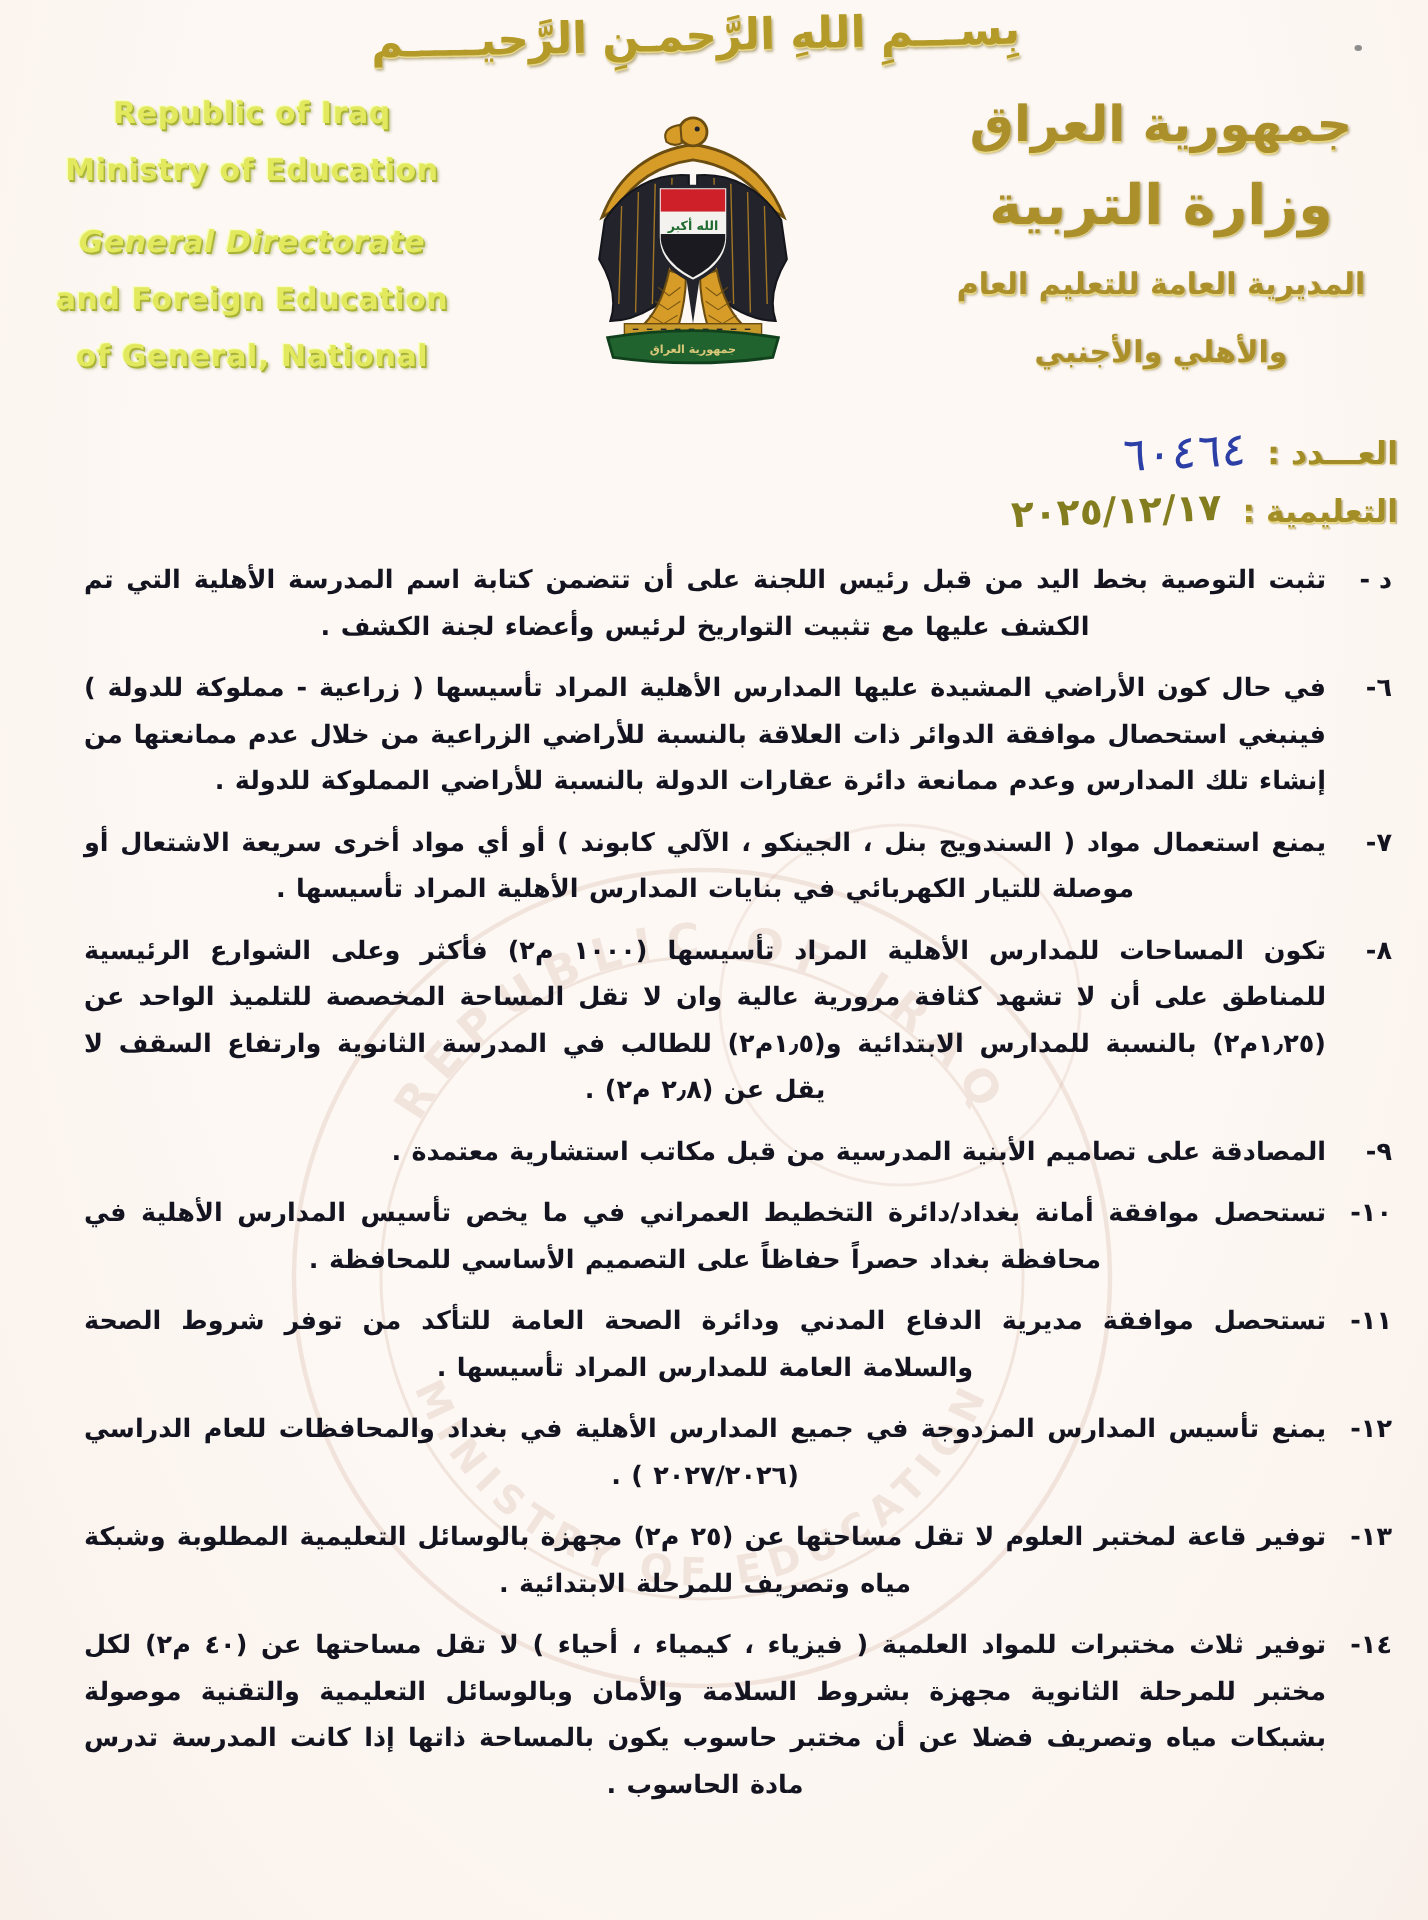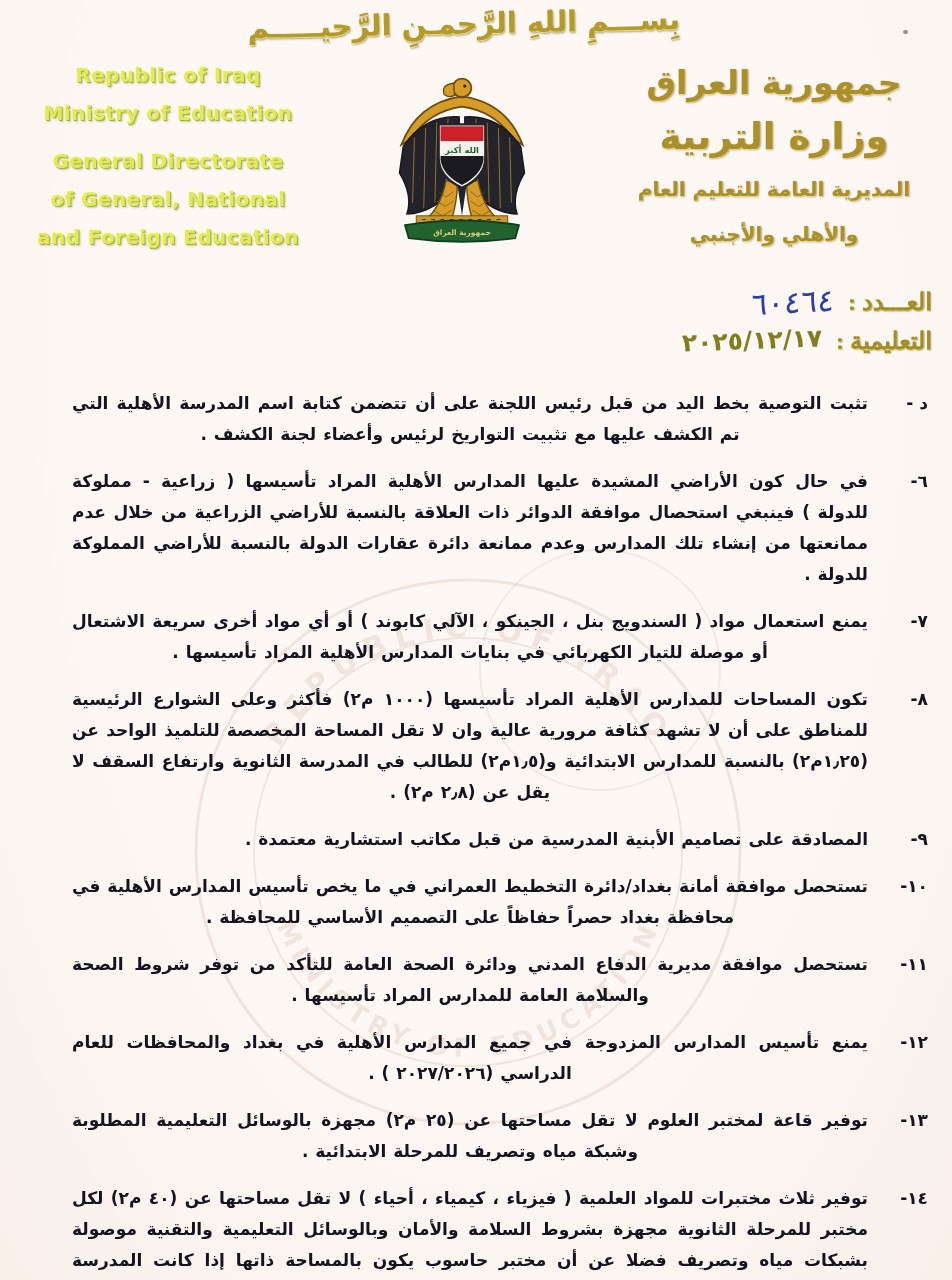--- a/index.html
+++ b/index.html
@@ -10,21 +10,21 @@
     font-family:"DejaVu Sans","Liberation Sans",sans-serif;
   }
 
   
   .english-block{
     position:absolute;left:24px;top:56px;width:288px;text-align:center;
     font-weight:bold;font-size:20px;line-height:38px;color:#e3e95e;
     letter-spacing:.4px;
     text-shadow:1px 1px 0 #a9b336, 2px 2px 2px rgba(120,130,30,.38), -1px -1px 0 #f6ffb6;
   }
-  .english-block .gap{margin-top:10px;}
+  .english-block .gap{margin-top:10px;font-style:italic;}
 
   
   .basmala{
     position:absolute;left:300px;top:6px;width:380px;text-align:center;direction:rtl;
     font-size:29px;font-weight:bold;color:#b49a28;transform:rotate(-1.2deg);
     text-shadow:0 1px 0 #e8d98c, 1px 2px 2px rgba(110,90,10,.5);
     white-space:nowrap;
   }
 
   
@@ -35,23 +35,22 @@
   }
   .ar-l1{font-size:33px;line-height:50px;}
   .ar-l2{font-size:37px;line-height:58px;}
   .ar-l3{font-size:20px;line-height:46px;}
   .ar-l4{font-size:20px;line-height:44px;}
 
   
   .ref{position:absolute;right:20px;top:284px;width:330px;direction:rtl;}
   .ref-row{display:flex;align-items:center;gap:14px;margin-bottom:6px;}
   .ref-label{
-    font-size:24px;font-weight:bold;color:#a38d26;white-space:nowrap;
+    font-size:21px;font-weight:bold;color:#a38d26;white-space:nowrap;
     text-shadow:0 1px 0 #e6d687, 1px 1px 1px rgba(100,80,10,.5);
-    font-family:Liberation Serif, serif;
   }
   .hand-number{
     font-size:31px;color:#2c3fa6;letter-spacing:7px;font-weight:500;
     transform:rotate(-3deg) skewX(-6deg);direction:ltr;
   }
   .hand-date{
     font-size:25px;color:#837d20;letter-spacing:2px;font-weight:bold;
     transform:rotate(-2deg);direction:ltr;
   }
 
@@ -62,21 +61,21 @@
   .watermark{position:absolute;left:168px;top:552px;width:600px;height:600px;opacity:.16;pointer-events:none;}
   .watermark2{position:absolute;left:470px;top:540px;width:260px;height:260px;opacity:.12;pointer-events:none;}
 
   
   .body-text{
     position:absolute;top:372px;right:22px;left:56px;direction:rtl;
     color:#141420;font-weight:bold;font-size:17px;
   }
   .item{position:relative;padding-right:46px;margin-bottom:10px;}
   .item .marker{position:absolute;right:2px;top:0;line-height:31px;}
-  .item .item-text{margin:16px;line-height:31px;text-align:justify;text-align-last:center;word-spacing:1px;}
+  .item .item-text{margin:0;line-height:31px;text-align:justify;text-align-last:center;word-spacing:1px;}
   
   .item:nth-child(2) .item-text,.item:nth-child(5) .item-text{text-align-last:right;}
 
   .speck{position:absolute;left:903px;top:30px;width:5px;height:4px;border-radius:50%;background:#8d8d8d;}
 </style>
 </head>
 <body>
 
 <div class="page">
 
@@ -99,22 +98,22 @@
       <circle cx="130" cy="130" r="120" fill="none" stroke="#b97f66" stroke-width="2"></circle>
     </svg>
   </div>
 
   <div class="basmala">بِســـمِ اللهِ الرَّحمـنِ الرَّحيـــــم</div>
 
   <div class="english-block">
     <div>Republic of Iraq</div>
     <div>Ministry of Education</div>
     <div class="gap">General Directorate</div>
+    <div>and Foreign Education</div>
     <div>of General, National</div>
-    <div>and Foreign Education</div>
   </div>
 
   <div class="emblem">
     <svg width="140" height="178" viewBox="0 0 150 182">
 
       <path d="M75,26 C46,30 22,46 10,78 L20,72 C34,50 54,40 75,37 C96,40 116,50 130,72 L140,78 C128,46 104,30 75,26 Z" fill="#d79c28" stroke="#6b4d12" stroke-width="2"></path>
       <circle cx="75" cy="17" r="10" fill="#d79c28" stroke="#6b4d12" stroke-width="2"></circle>
       <path d="M66,12 Q52,14 56,24 Q61,28 67,25 Z" fill="#d79c28" stroke="#6b4d12" stroke-width="1.5"></path>
       <circle cx="78" cy="15" r="1.8" fill="#23232c"></circle>
 

